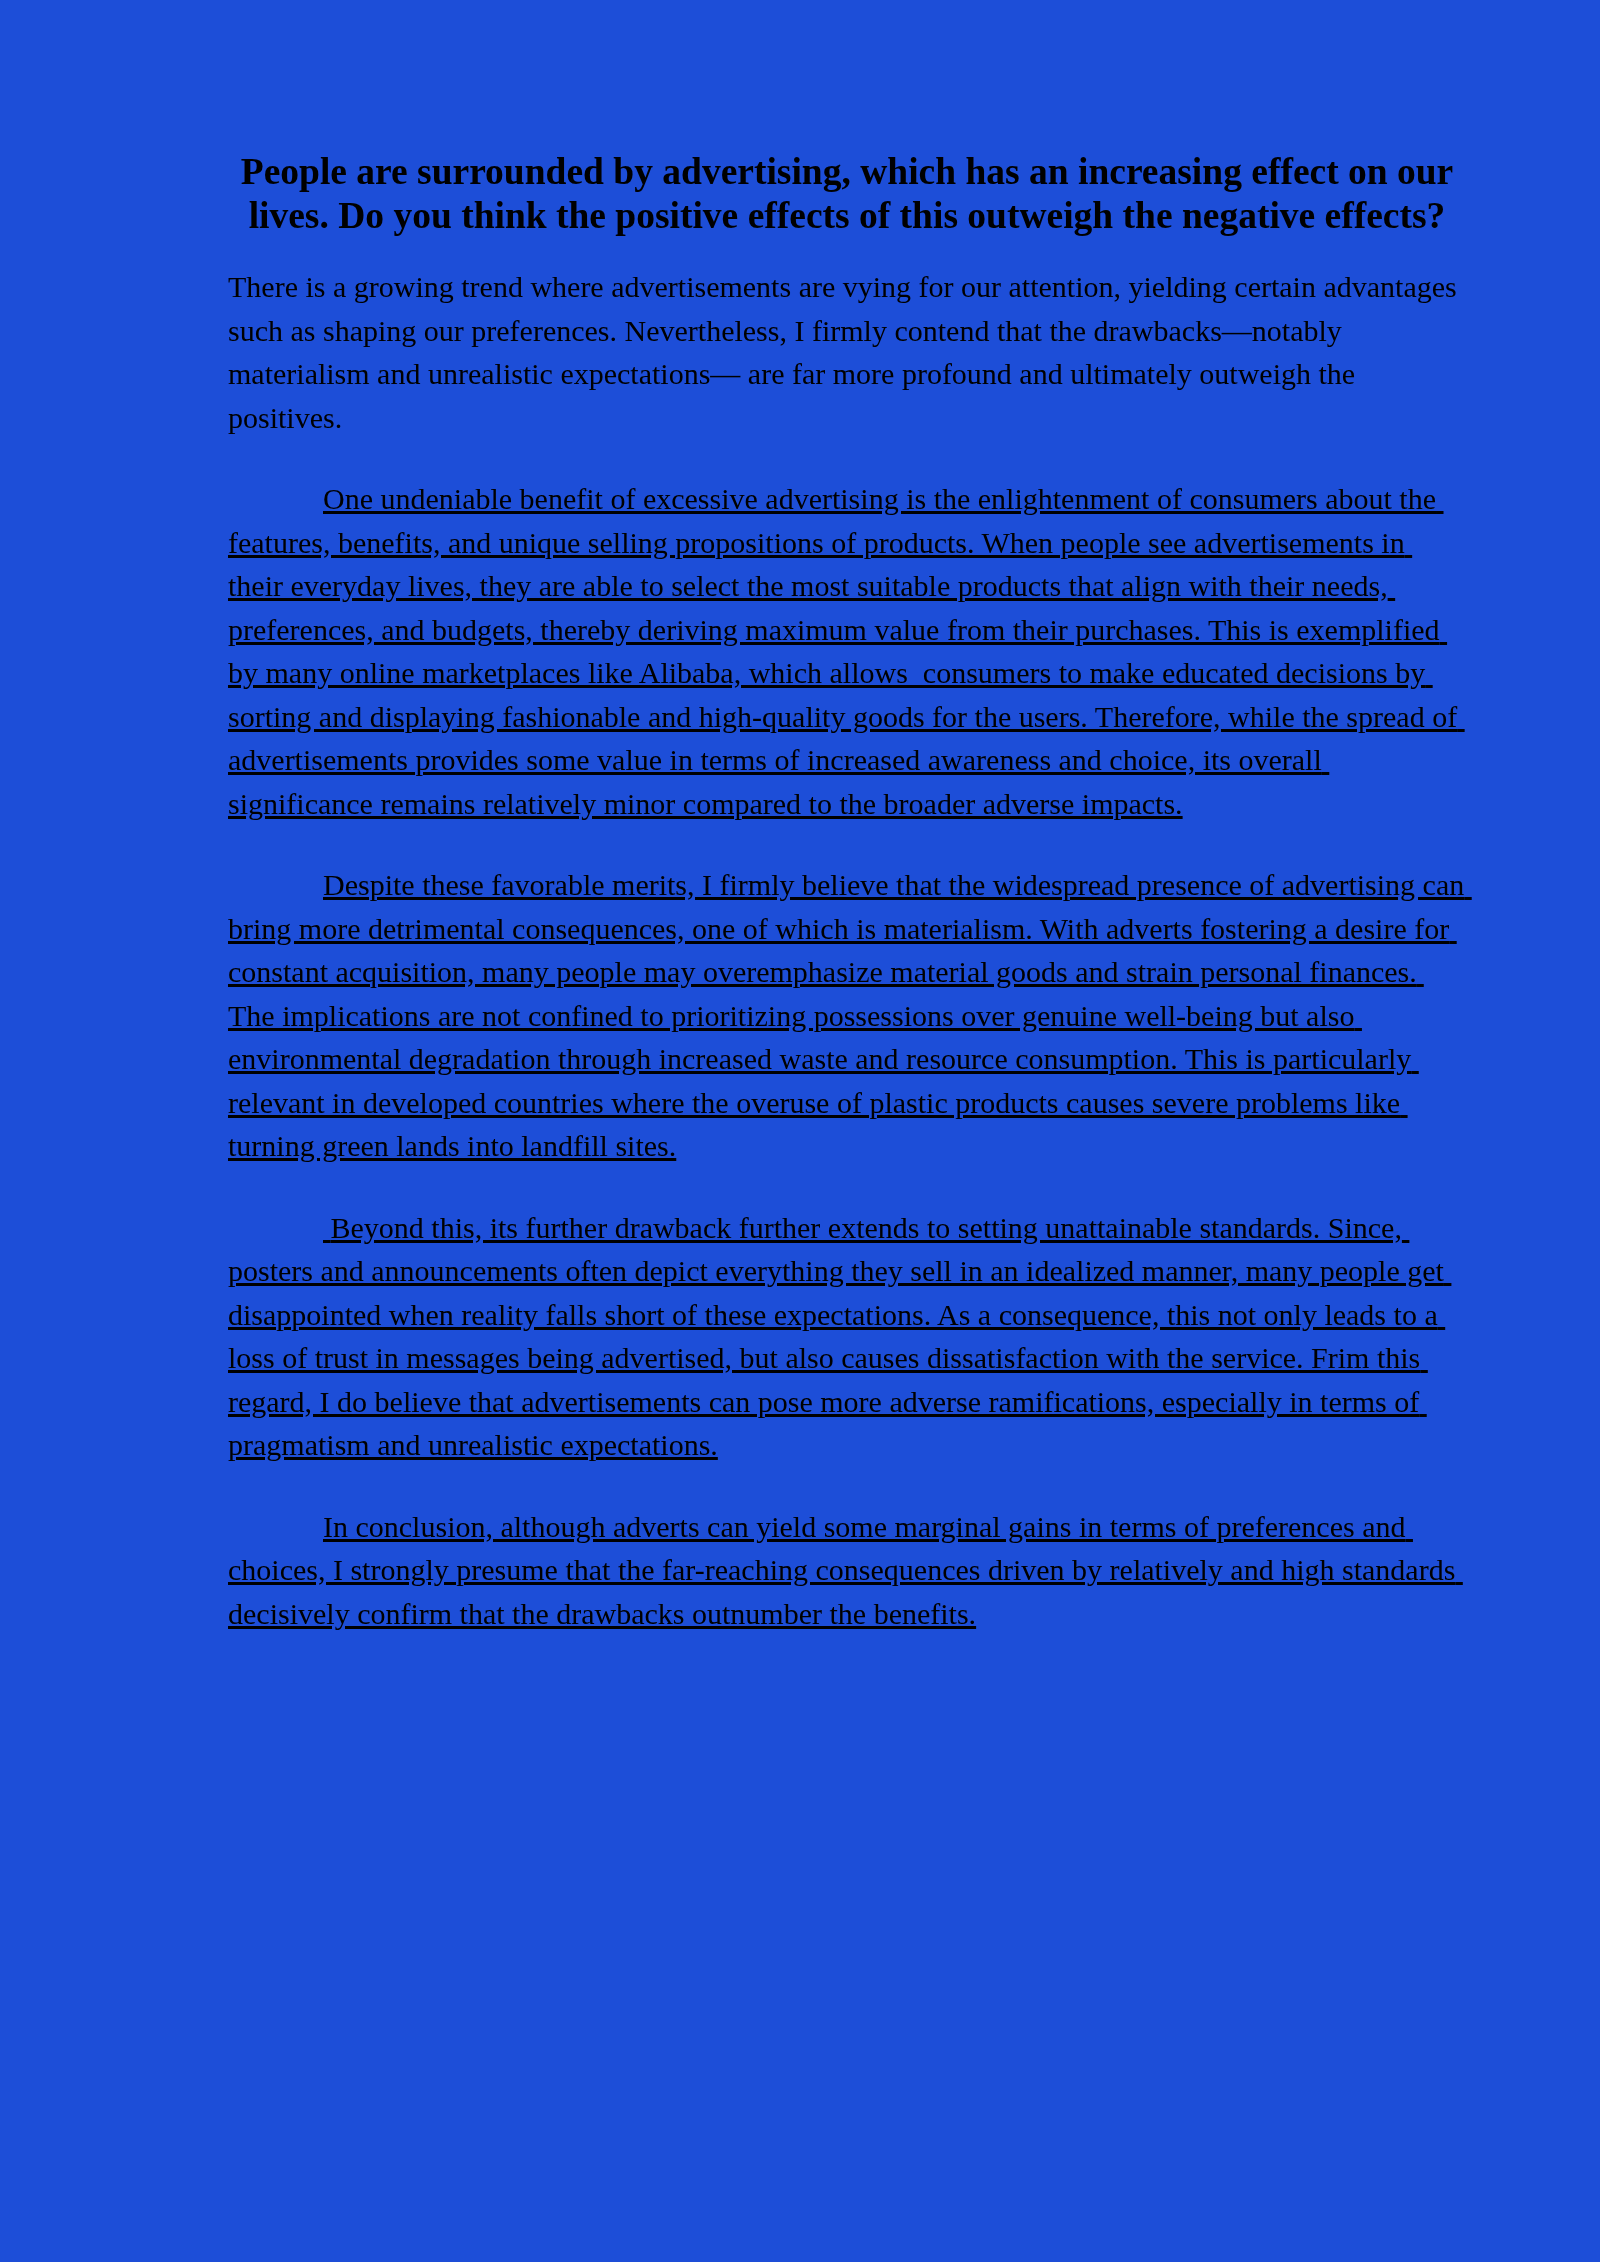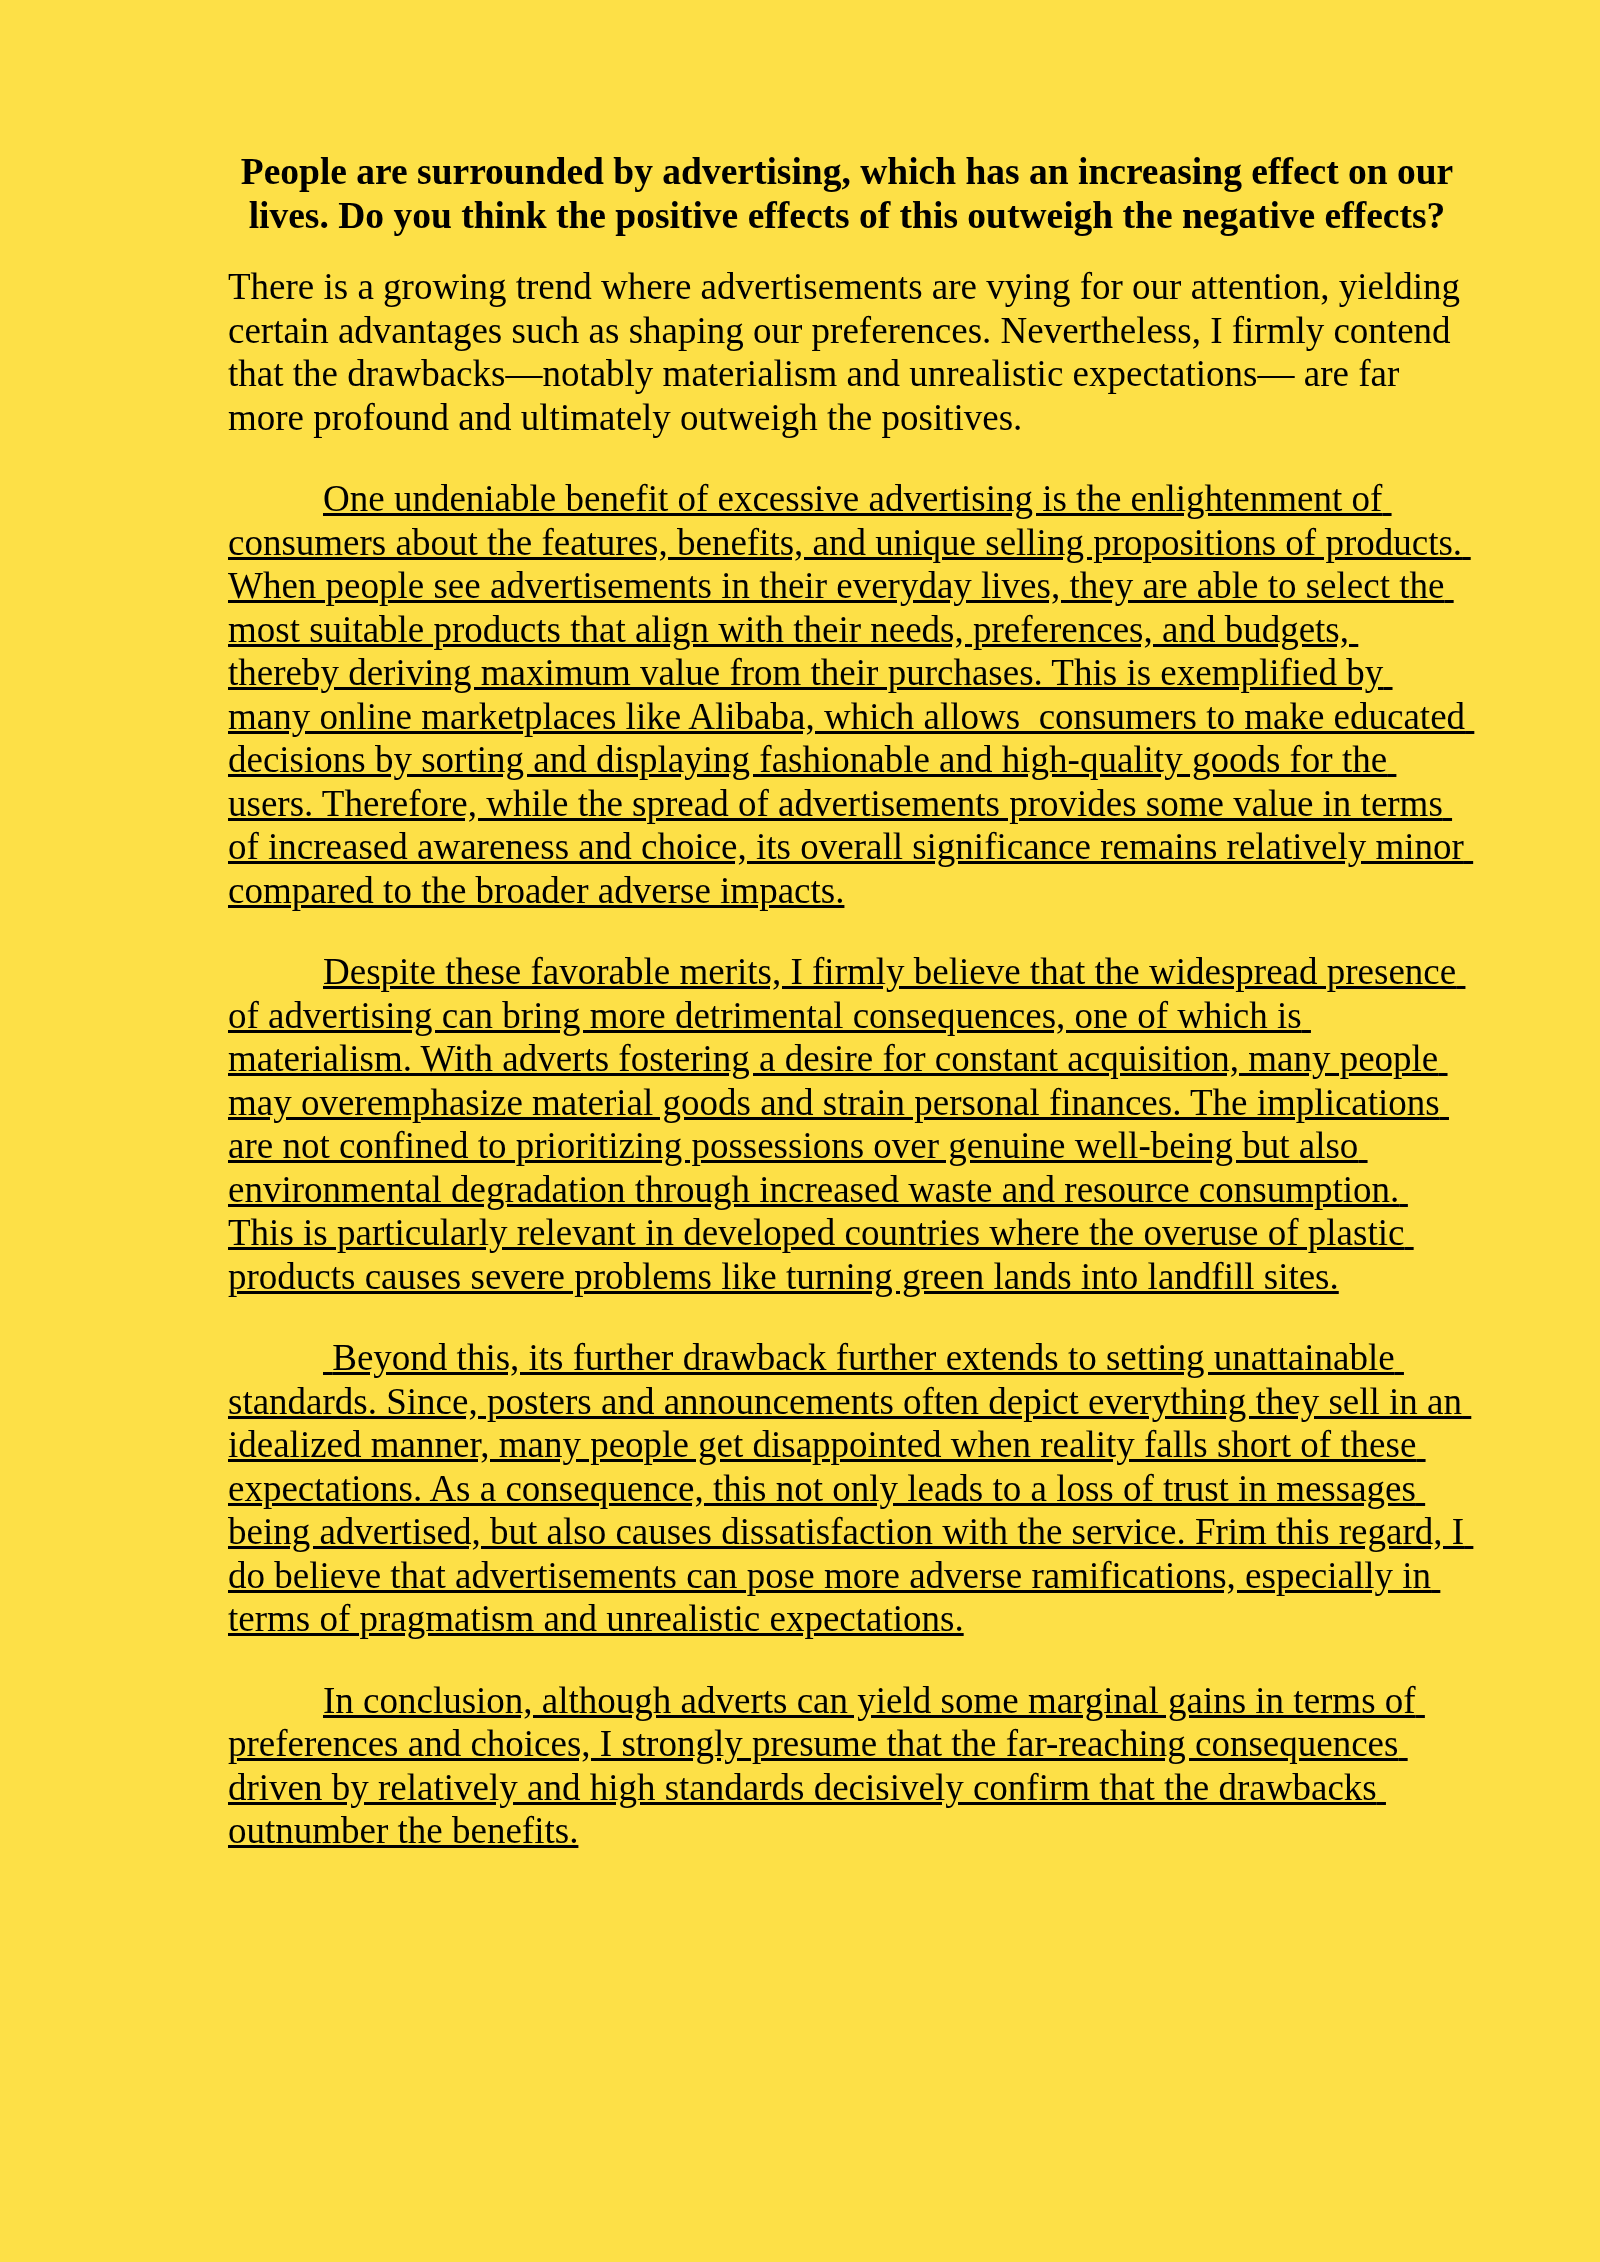--- a/index.html
+++ b/index.html
@@ -4,40 +4,40 @@
 <style>
   html, body {
     margin: 0;
     padding: 0;
     background: #ffffff;
   }
   .page {
     position: relative;
     width: 1600px;
     height: 2262px;
-    background: #fde047;
+    background: #1d4ed8;
     overflow: hidden;
     box-sizing: border-box;
     font-family: "Liberation Serif", "DejaVu Serif", serif;
     color: #000000;
   }
   .content {
     box-sizing: border-box;
     padding: 150px 134px 0 228px; 
   }
   .essay-title {
     font-weight: bold;
     font-size: 37.5px;
     line-height: 43.5px;
     text-align: center;
     margin: 0 0 28px 0;
     white-space: pre-wrap;
   }
   .essay-paragraph {
-    font-size: 37px;
+    font-size: 30px;
     line-height: 43.5px;
     text-align: left;
     margin: 0 0 38px 0;
     white-space: pre-wrap;
   }
   .essay-paragraph.indented {
     text-indent: 95px;
     text-decoration: underline;
   }
 </style>

